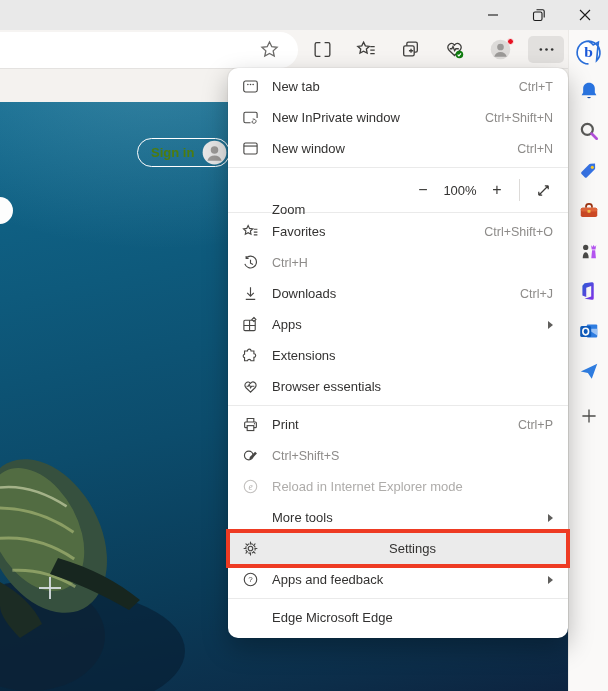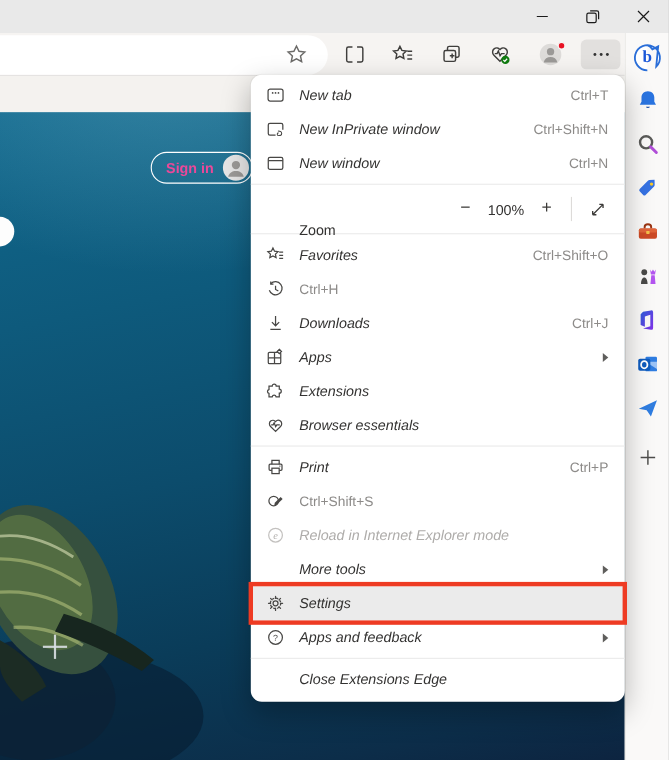--- a/index.html
+++ b/index.html
@@ -24,47 +24,47 @@
   .sbtn { position:absolute; left:50%; transform:translateX(-50%); width:30px; height:30px; display:flex; align-items:center; justify-content:center; }
   
   .page { position:absolute; top:69px; left:0; width:568px; bottom:0; z-index:1; }
   .page-strip { height:33px; background:#f4f2ef; }
   .photo { position:absolute; top:33px; left:0; right:0; bottom:0; overflow:hidden;
     background:linear-gradient(168deg,#11688d 0%,#0e5a7c 28%,#0c4c6c 52%,#0a3c59 74%,#0c2d49 92%,#0d2440 100%); }
   .photo::before { content:""; position:absolute; inset:0;
     background:radial-gradient(90% 55% at 28% -8%, rgba(150,210,225,.28), rgba(150,210,225,0) 60%); }
   .turtle { position:absolute; left:0; bottom:0; }
   .signin { position:absolute; left:137px; top:69px; height:29px; border:1.5px solid #ffffff; border-radius:15px;
-    display:flex; align-items:center; gap:8px; padding:0 2px 0 13px; color:#ec4899; font-size:13px; font-weight:bold; }
+    display:flex; align-items:center; gap:8px; padding:0 2px 0 13px; color:#4d7c0f; font-size:13px; font-weight:bold; }
   .semi { position:absolute; left:-14px; top:128px; width:27px; height:27px; border-radius:50%; background:#fdfdfd; }
   .cross { position:absolute; left:39px; top:508px; width:22px; height:22px; }
   .cross::before,.cross::after { content:""; position:absolute; background:rgba(218,224,228,.9); }
   .cross::before { left:10px; top:0; width:2px; height:22px; }
   .cross::after { left:0; top:10px; width:22px; height:2px; }
   
   .menu { position:absolute; left:228px; top:68px; width:340px; background:#fff; border-radius:10px;
     box-shadow:0 10px 26px rgba(0,0,0,.28), 0 0 0 1px rgba(0,0,0,.04); padding:3px 0 5px; z-index:10; }
   .mi { position:relative; height:31px; display:flex; align-items:center; padding:0 15px 0 13px; font-size:13px; color:#333231; }
   .mi .ic { width:18px; display:flex; align-items:center; justify-content:center; margin-right:13px; flex:none; }
   .mi .ic svg { stroke:#484745; stroke-width:1.2; fill:none; }
-  .mi .lbl { flex:1; white-space:nowrap;font-style:italic; }
+  .mi .lbl { flex:1; white-space:nowrap; }
   .mi .sc { font-size:12.5px; color:#8d8b89; }
   .mi.disabled { color:#aeacaa; }
   .mi.disabled .ic svg { stroke:#b6b4b2; }
   .chev { width:0; height:0; border-left:5px solid #5f5e5c; border-top:4px solid transparent; border-bottom:4px solid transparent; }
   .mdiv { height:1px; background:#eaeaea; margin:3px 0; }
   .zoomrow { height:38px; display:flex; align-items:center; padding:0 10px 0 13px; font-size:13px; color:#333231; }
   .zoomrow .spacer { width:31px; flex:none; }
   .zoomrow .zlbl { flex:1;margin-top:38px; }
   .zbtn { width:28px; height:26px; display:flex; align-items:center; justify-content:center; font-size:16px; color:#3c3b39; border-radius:4px; }
   .zval { width:46px; text-align:center; font-size:13px; }
   .zsep { width:1px; height:22px; background:#dddbd9; margin:0 8px; }
   .zexp { width:30px; height:26px; display:flex; align-items:center; justify-content:center; }
   .zexp svg { stroke:#3c3b39; stroke-width:1.3; fill:none; }
-  .mi.settings { background:#ebebeb; }
+  .mi.settings { background:#ebebeb;text-align:center; }
   .red-frame { position:absolute; left:-2px; right:-2px; top:-4px; bottom:-4px; border:4px solid #ee3b23; pointer-events:none; z-index:3; }
   .avatar-red-dot { position:absolute; right:1px; top:2px; width:7px; height:7px; border-radius:50%; background:#e81123; border:1.5px solid #f6f4f2; }
 </style>
 </head>
 <body>
 
 <div class="screen">
 
   <div class="titlebar">
     <div class="winbtn">
@@ -419,18 +419,18 @@
           </svg>
       </span>
       <span class="lbl">Apps and feedback</span>
       <span class="chev"></span>
     </div>
 
     <div class="mdiv"></div>
 
     <div class="mi">
       <span class="ic"></span>
-      <span class="lbl">Close Extensions Edge</span>
+      <span class="lbl">Edge Microsoft Edge</span>
     </div>
 
   </div>
 
 </div>
 
 </body></html>

